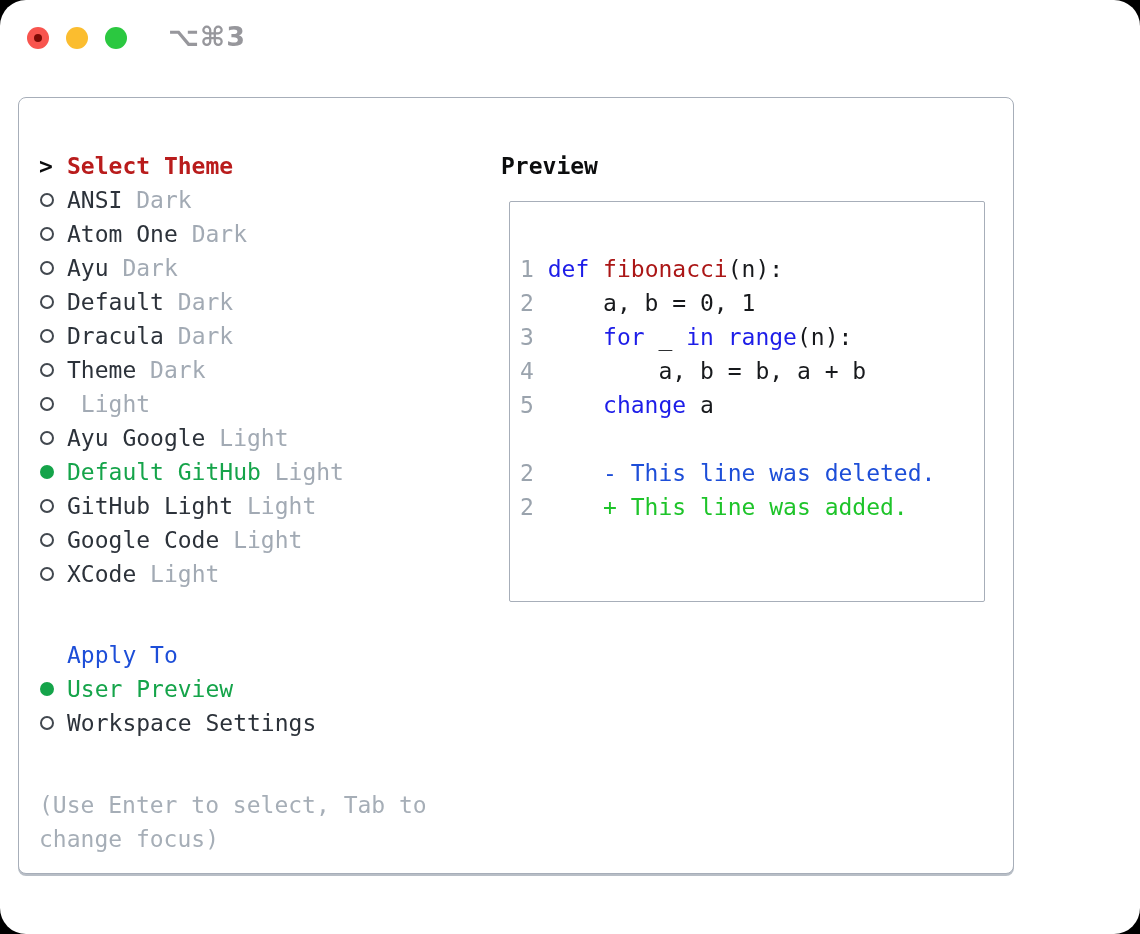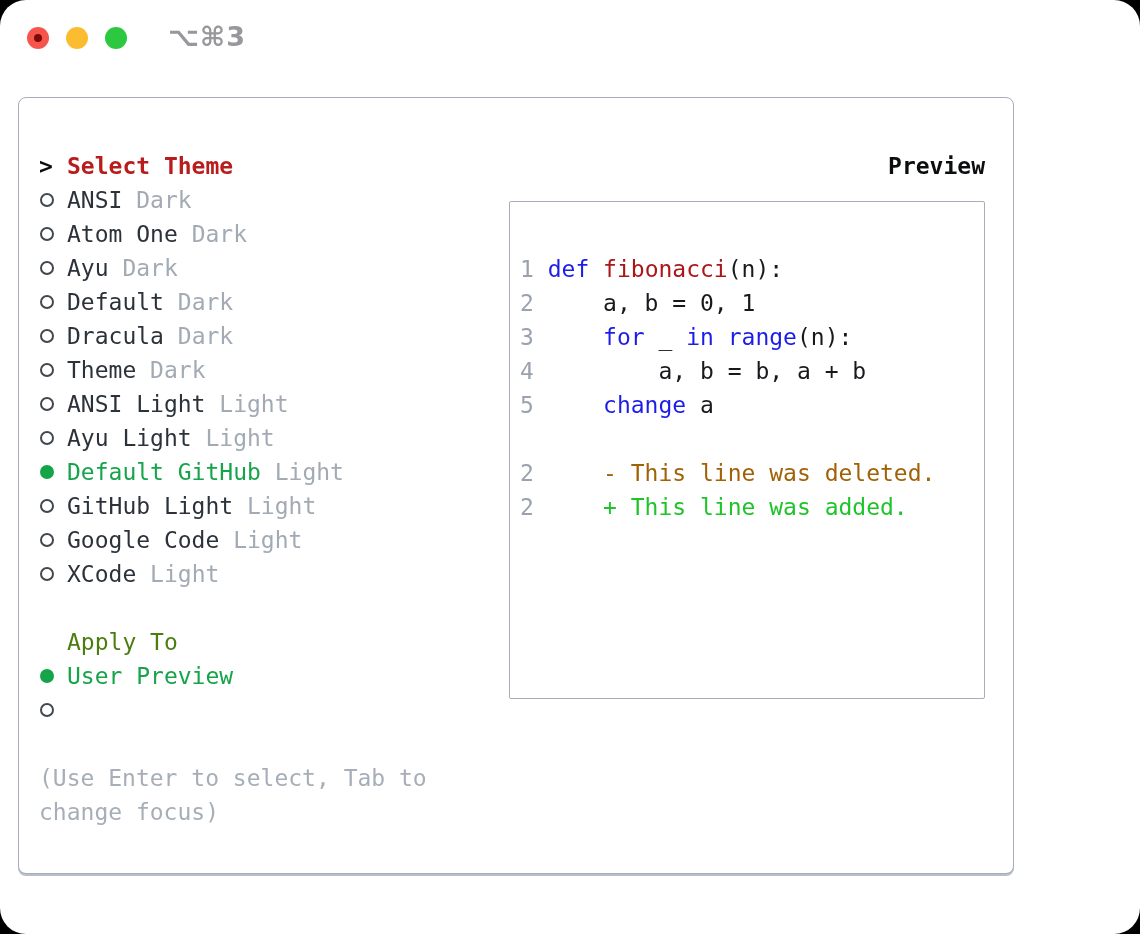--- a/index.html
+++ b/index.html
@@ -29,38 +29,38 @@
   .left-pane{position:absolute;left:20px;top:51px;font-size:23px;line-height:34px;color:#17191c;}
   .row{display:flex;align-items:center;height:34px;white-space:pre;}
   .bullet{width:28px;display:flex;align-items:center;flex:none;}
   .prompt{font-weight:bold;color:#0c0d0e;}
   .list-header{font-weight:bold;color:#b91c1c;}
   .radio{width:14px;height:14px;border:2px solid #42484f;border-radius:50%;box-sizing:border-box;margin-left:1px;}
   .radio.sel{background:#15a44a;border-color:#15a44a;}
   .tname{color:#2c323a;}
   .tname.sel{color:#15a44a;}
   .tvariant{color:#a2aab4;margin-left:1ch;}
-  .apply-header{margin-left:28px;margin-top:34px;color:#4d7c0f;}
-  .help{margin-top:34px;color:#a6aeb7;}
+  .apply-header{margin-left:28px;margin-top:47px;color:#1d4ed8;}
+  .help{margin-top:48px;color:#a6aeb7;}
   
   .right-pane{position:absolute;left:482px;top:51px;}
-  .preview-header{font-size:23px;line-height:34px;height:34px;font-weight:bold;color:#0c0d0e;text-align:right;}
+  .preview-header{font-size:23px;line-height:34px;height:34px;font-weight:bold;color:#0c0d0e;}
   .preview-box{
-    margin-top:18px;margin-left:8px;width:476px;height:498px;box-sizing:border-box;
+    margin-top:18px;margin-left:8px;width:476px;height:401px;box-sizing:border-box;
     border:1.5px solid #a7aeb9;border-radius:2px;background:#fff;overflow:hidden;
   }
   .codewrap{padding:50px 0 0 10px;font-size:23px;line-height:34px;}
   .cline{height:34px;white-space:pre;}
   .blankline{height:34px;}
   .lineno{display:inline-block;width:2ch;color:#9aa3ad;}
   .tok-kw{color:#1d1de8;}
   .tok-fn{color:#ab1616;}
   .tok-pl{color:#17191c;}
   .diff-ctx{color:#8e9499;}
-  .diff-del{color:#a16207;}
+  .diff-del{color:#1d4ed8;}
   .diff-add{color:#1ec42a;}
 </style>
 </head>
 <body>
 
 <div class="window">
 
   <div class="titlebar">
     <div class="traffic">
       <div class="tl tl-close">
@@ -79,33 +79,33 @@
         <span class="bullet"><span class="prompt">&gt;</span></span><span class="list-header">Select Theme</span>
       </div>
 
       <div id="theme-items">
           <div class="row"><span class="bullet"><span class="radio"></span></span><span class="tname">ANSI</span><span class="tvariant">Dark</span></div>
           <div class="row"><span class="bullet"><span class="radio"></span></span><span class="tname">Atom One</span><span class="tvariant">Dark</span></div>
           <div class="row"><span class="bullet"><span class="radio"></span></span><span class="tname">Ayu</span><span class="tvariant">Dark</span></div>
           <div class="row"><span class="bullet"><span class="radio"></span></span><span class="tname">Default</span><span class="tvariant">Dark</span></div>
           <div class="row"><span class="bullet"><span class="radio"></span></span><span class="tname">Dracula</span><span class="tvariant">Dark</span></div>
           <div class="row"><span class="bullet"><span class="radio"></span></span><span class="tname">Theme</span><span class="tvariant">Dark</span></div>
-          <div class="row"><span class="bullet"><span class="radio"></span></span><span class="tname">ANSI Light</span><span class="tvariant">Light</span></div>
-          <div class="row"><span class="bullet"><span class="radio"></span></span><span class="tname">Ayu Light</span><span class="tvariant">Light</span></div>
+          <div class="row"><span class="bullet"><span class="radio"></span></span><span class="tvariant">Light</span></div>
+          <div class="row"><span class="bullet"><span class="radio"></span></span><span class="tname">Ayu Google</span><span class="tvariant">Light</span></div>
           <div class="row"><span class="bullet"><span class="radio sel"></span></span><span class="tname sel">Default GitHub</span><span class="tvariant">Light</span></div>
           <div class="row"><span class="bullet"><span class="radio"></span></span><span class="tname">GitHub Light</span><span class="tvariant">Light</span></div>
           <div class="row"><span class="bullet"><span class="radio"></span></span><span class="tname">Google Code</span><span class="tvariant">Light</span></div>
           <div class="row"><span class="bullet"><span class="radio"></span></span><span class="tname">XCode</span><span class="tvariant">Light</span></div>
         </div>
 
       <div class="row apply-header">Apply To</div>
 
       <div id="apply-items">
           <div class="row"><span class="bullet"><span class="radio sel"></span></span><span class="tname sel">User Preview</span></div>
-          <div class="row"><span class="bullet"><span class="radio"></span></span></div>
+          <div class="row"><span class="bullet"><span class="radio"></span></span><span class="tname">Workspace Settings</span></div>
         </div>
 
       <div class="help">
         <div class="row">(Use Enter to select, Tab to</div>
         <div class="row">change focus)</div>
       </div>
     </div>
 
     <div class="right-pane">
       <div class="preview-header">Preview</div>

